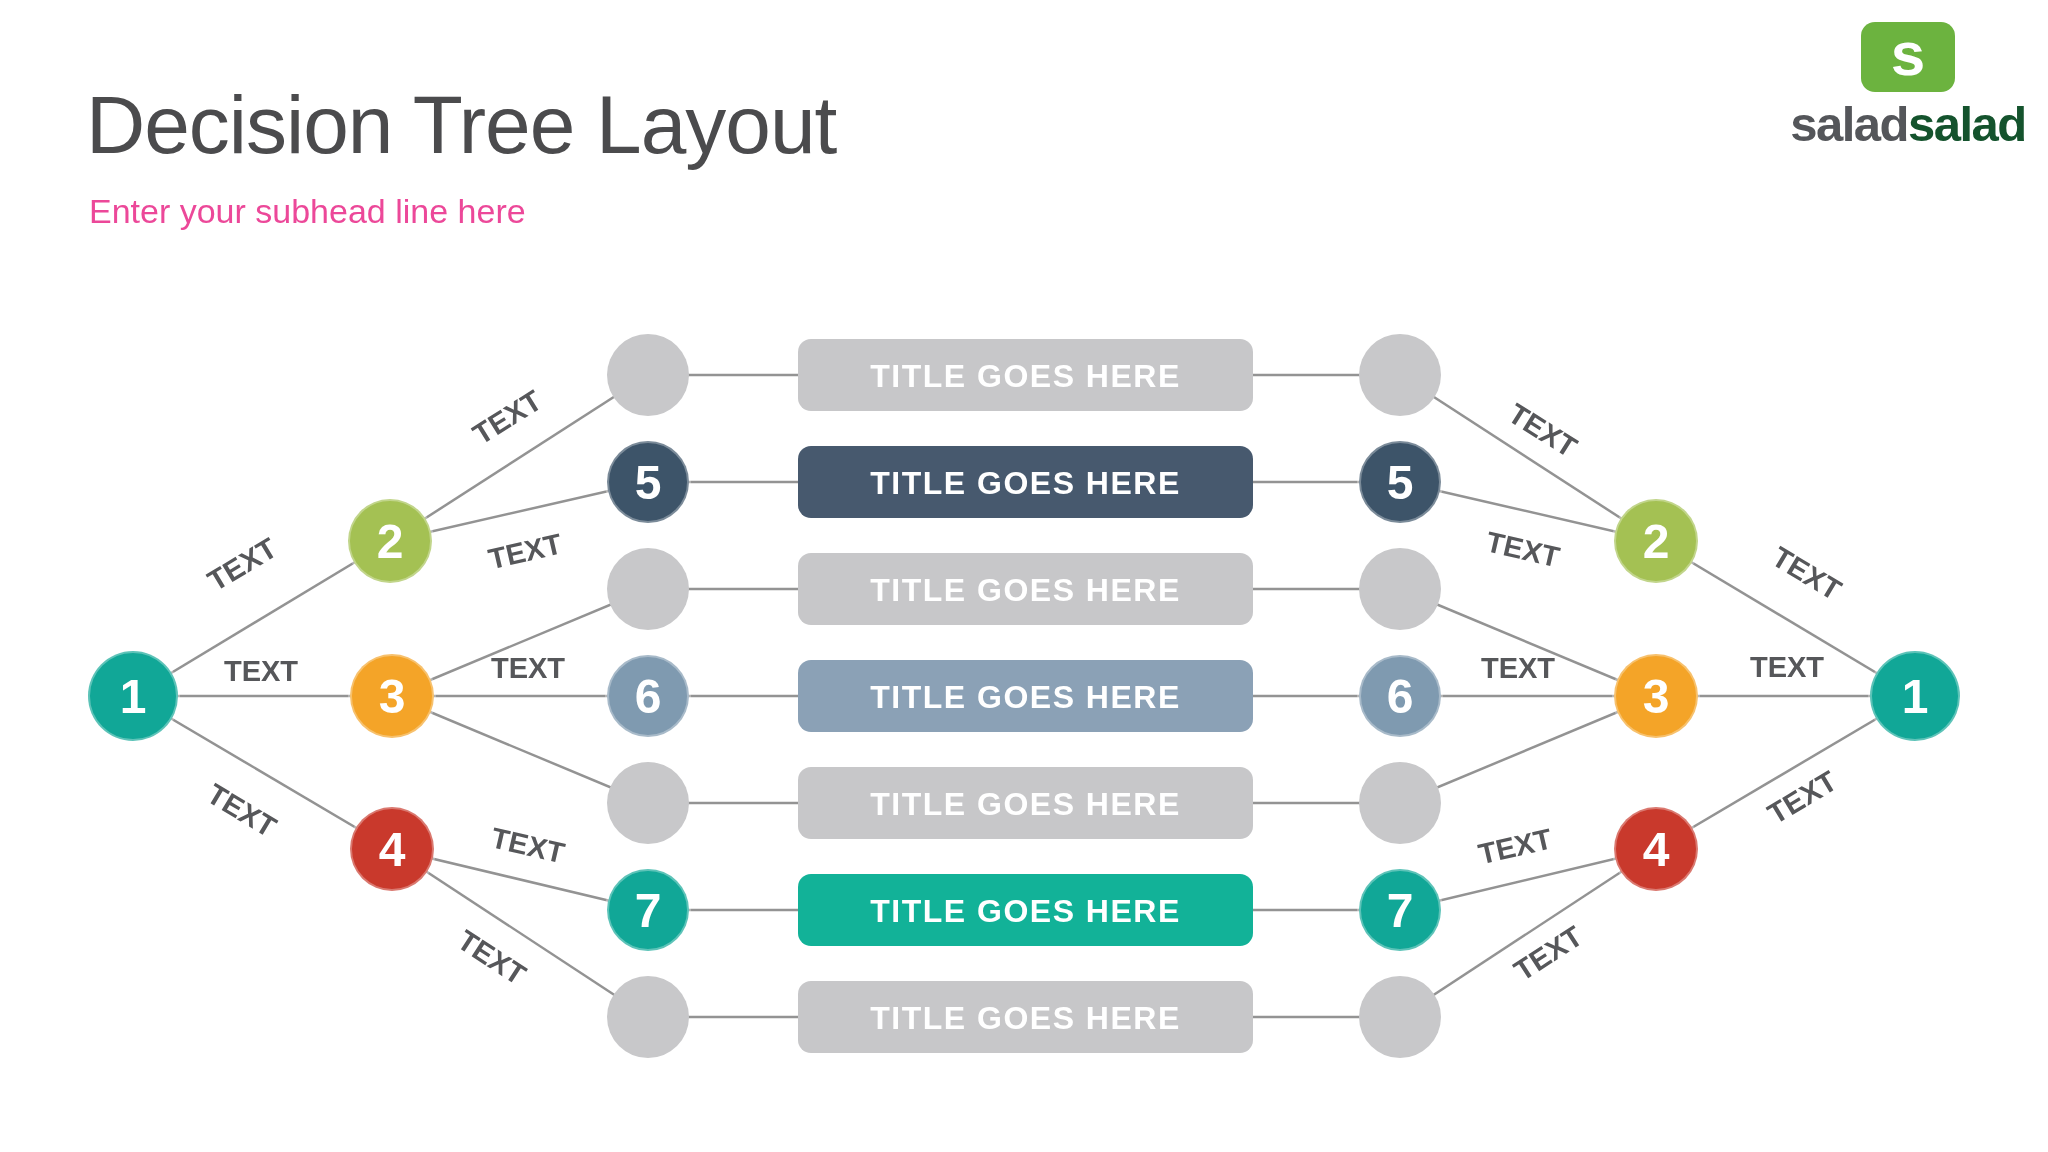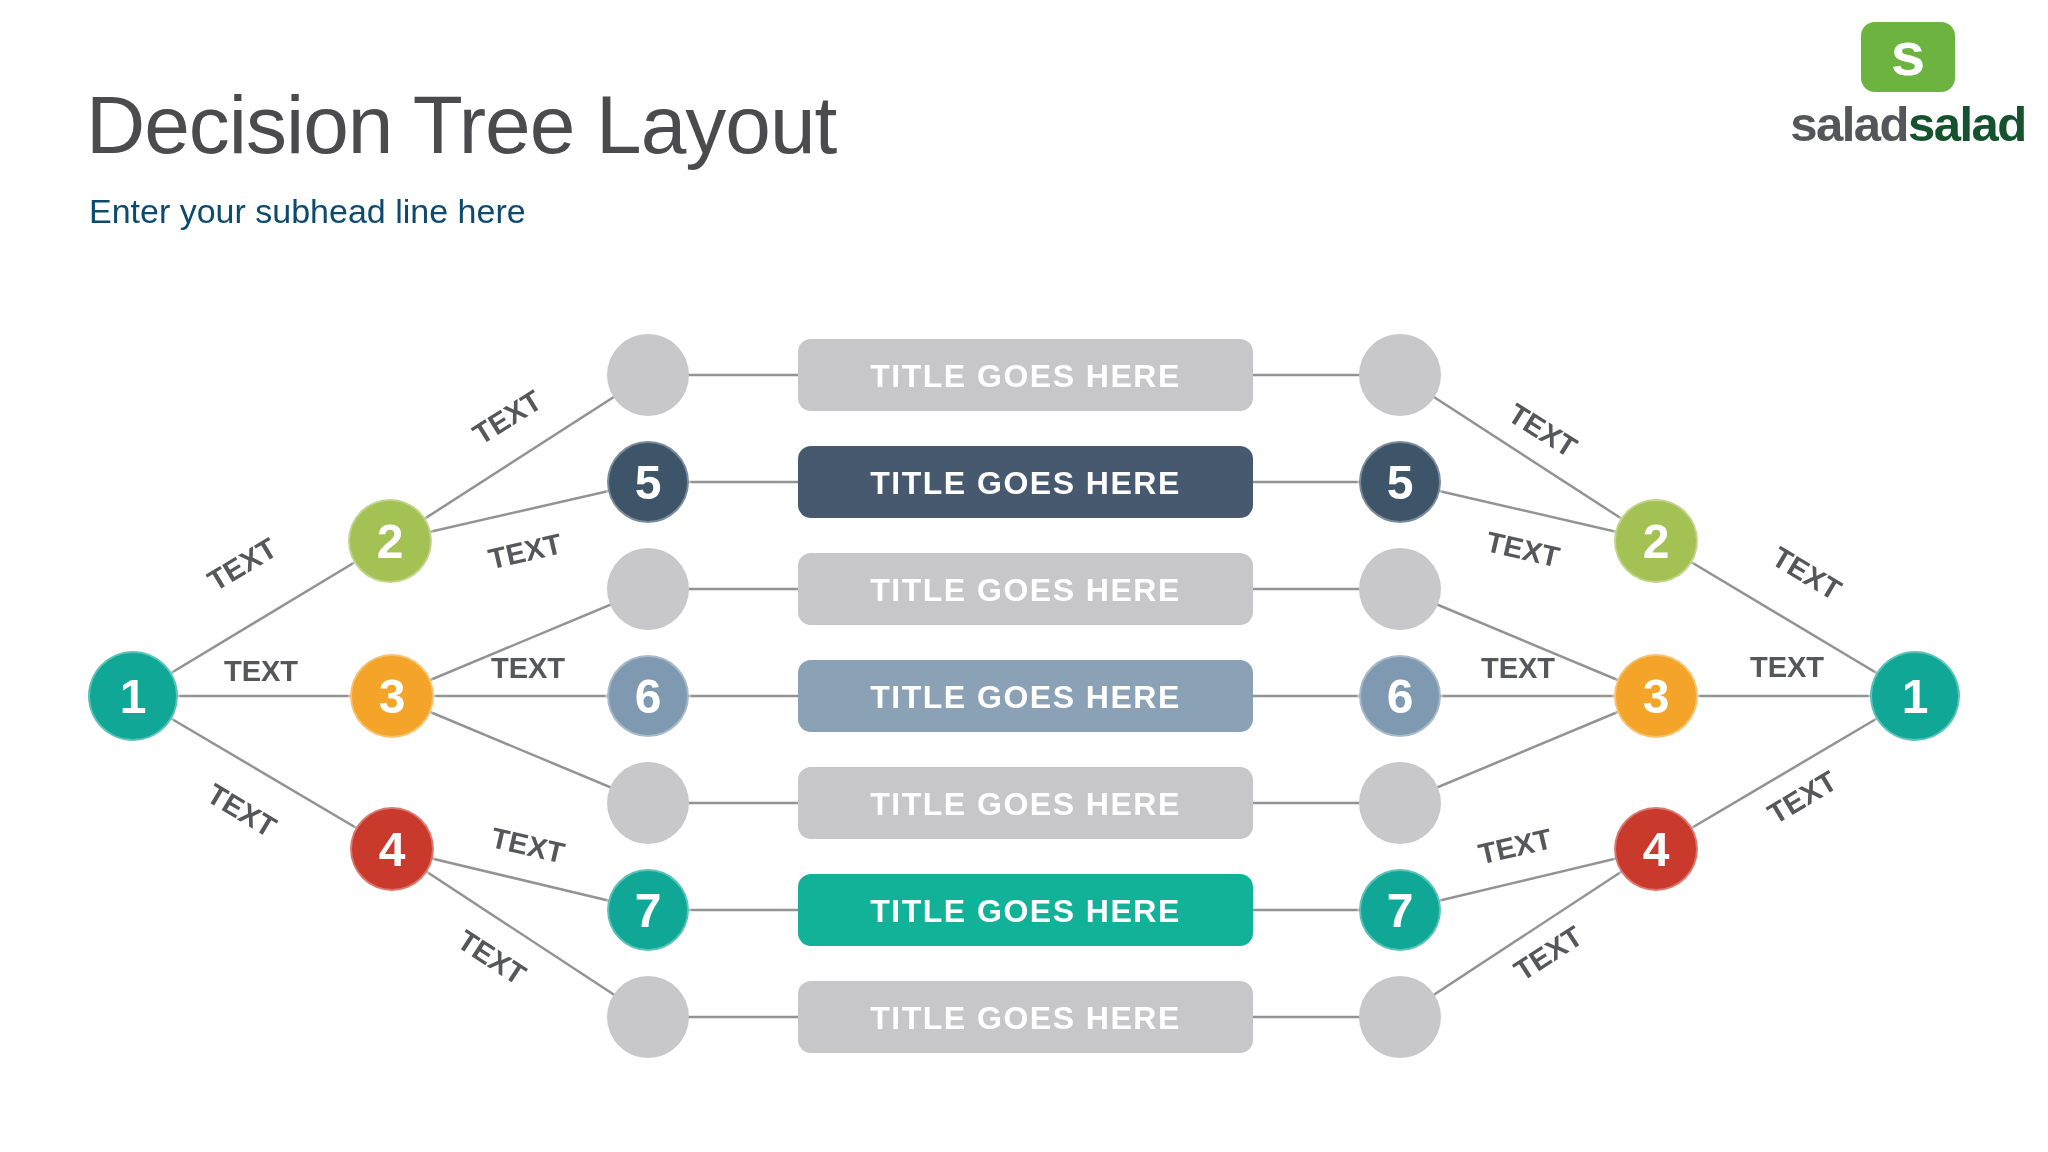--- a/index.html
+++ b/index.html
@@ -6,21 +6,21 @@
   .slide{
     position:relative;width:2048px;height:1152px;background:#ffffff;
     font-family:"Liberation Sans",sans-serif;overflow:hidden;
   }
   .page-title{
     position:absolute;left:86px;top:84px;margin:0;
     font-size:82px;font-weight:400;letter-spacing:-1px;color:#4b4b4d;line-height:1;text-align:center;
   }
   .page-subtitle{
     position:absolute;left:89px;top:194px;margin:0;
-    font-size:34px;font-weight:400;color:#0c4a6e;line-height:1;
+    font-size:34px;font-weight:400;color:#ec4899;line-height:1;
   }
   .logo{
     position:absolute;left:1786px;top:22px;width:244px;
     display:flex;flex-direction:column;align-items:center;gap:8px;
   }
   .logo-mark{
     width:94px;height:70px;border-radius:14px;background:#6cb33f;
     display:flex;align-items:center;justify-content:center;
     color:#ffffff;font-size:62px;font-weight:bold;line-height:1;padding-bottom:6px;box-sizing:border-box;
   }

